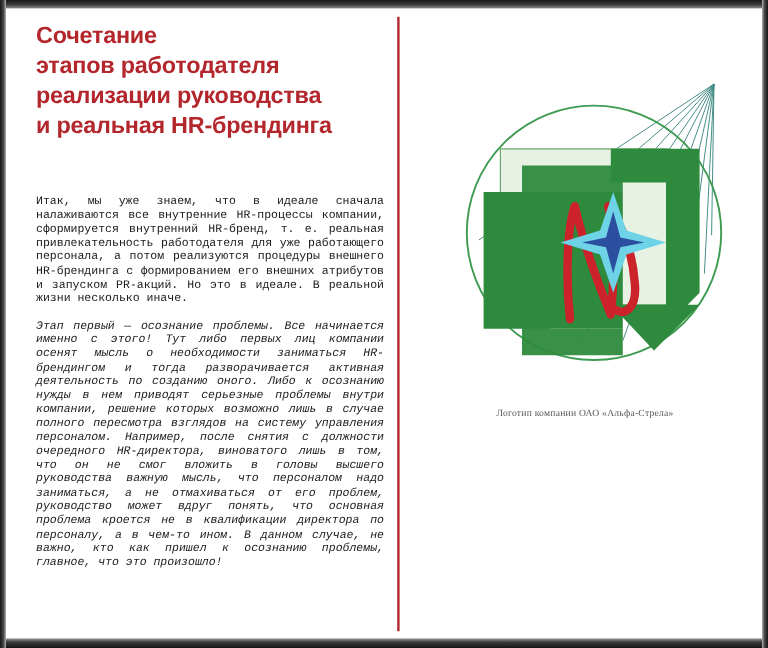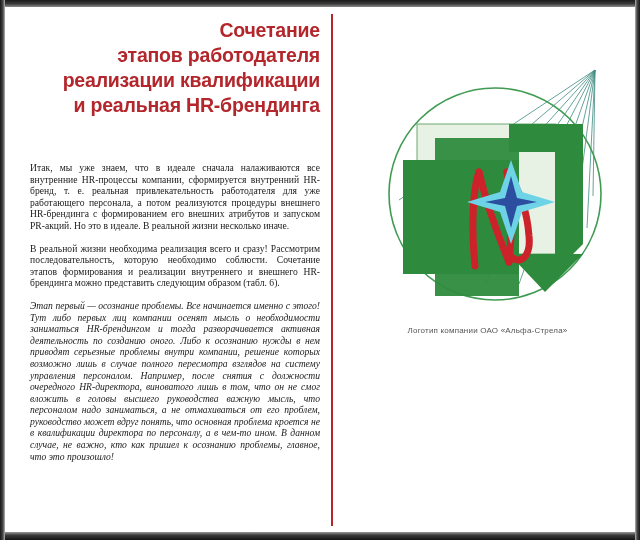--- a/index.html
+++ b/index.html
@@ -56,35 +56,34 @@
 
   
   .left-col {
     position: absolute;
     left: 30px;
     top: 18px;
     width: 290px;
     height: 505px;
   }
   .title-block {
-    text-align: right;
     color: #b3262b;
     font-family: "Liberation Sans", sans-serif;
     font-weight: bold;
     font-size: 19.5px;
     line-height: 25px;
     letter-spacing: -0.2px;
     margin-bottom: 44px;
   }
   .title-block .line {
     display: block;
     white-space: nowrap;
   }
   .body-text {
-    font-family: Liberation Serif, serif;
+    font-family: Liberation Mono, monospace;
     font-size: 9.6px;
     line-height: 11.6px;
     text-align: justify;
     color: #1a1a1a;
     margin: 0 0 11px 0;
     hyphens: auto;
   }
   .body-text.italic {
     font-style: italic;
   }
@@ -103,24 +102,24 @@
     top: 50px;
     width: 256px;
     height: 268px;
   }
   .logo-figure svg {
     display: block;
   }
   .figure-caption {
     position: absolute;
     left: 0;
-    top: 308px;
+    top: 322px;
     width: 285px;
     text-align: center;
-    font-family: Liberation Sans, sans-serif;
+    font-family: Liberation Serif, serif;
     font-size: 8px;
     color: #555555;
     letter-spacing: 0.2px;
   }
 </style>
 </head>
 <body>
 
 <div id="page">
 
@@ -129,26 +128,25 @@
   <div class="edge-left"></div>
   <div class="edge-right"></div>
 
   <div class="divider"></div>
 
   <div class="left-col">
 
     <div class="title-block">
       <span class="line">Сочетание</span>
       <span class="line">этапов работодателя</span>
-      <span class="line">реализации квалификации</span>
+      <span class="line">реализации руководства</span>
       <span class="line">и реальная HR-брендинга</span>
     </div>
 
     <p class="body-text">Итак, мы уже знаем, что в идеале сначала налаживаются все внутренние HR-процессы компании, сформируется внутренний HR-бренд, т. е. реальная привлекательность работодателя для уже работающего персонала, а потом реализуются процедуры внешнего HR-брендинга с формированием его внешних атрибутов и запуском PR-акций. Но это в идеале. В реальной жизни несколько иначе.</p>
-    <p class="body-text">В реальной жизни необходима реализация всего и сразу! Рассмотрим последовательность, которую необходимо соблюсти. Сочетание этапов формирования и реализации внутреннего и внешнего HR-брендинга можно представить следующим образом (табл. 6).</p>
     <p class="body-text italic">Этап первый — осознание проблемы. Все начинается именно с этого! Тут либо первых лиц компании осенят мысль о необходимости заниматься HR-брендингом и тогда разворачивается активная деятельность по созданию оного. Либо к осознанию нужды в нем приводят серьезные проблемы внутри компании, решение которых возможно лишь в случае полного пересмотра взглядов на систему управления персоналом. Например, после снятия с должности очередного HR-директора, виноватого лишь в том, что он не смог вложить в головы высшего руководства важную мысль, что персоналом надо заниматься, а не отмахиваться от его проблем, руководство может вдруг понять, что основная проблема кроется не в квалификации директора по персоналу, а в чем-то ином. В данном случае, не важно, кто как пришел к осознанию проблемы, главное, что это произошло!</p>
 
   </div>
 
   <div class="right-col">
 
     <div class="logo-figure">
       <svg width="256" height="268" viewBox="0 0 256 268" xmlns="http://www.w3.org/2000/svg">
 
         <g stroke="#2b7d74" stroke-width="0.8" fill="none" opacity="0.9">

